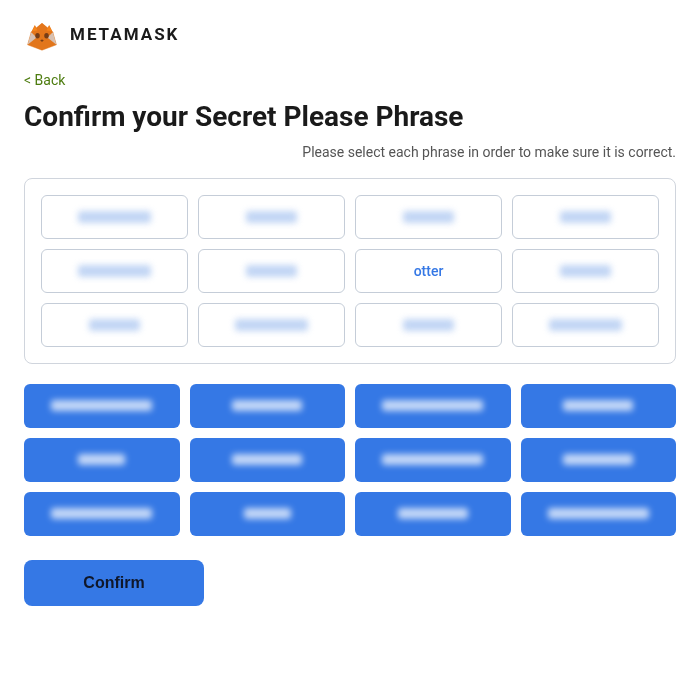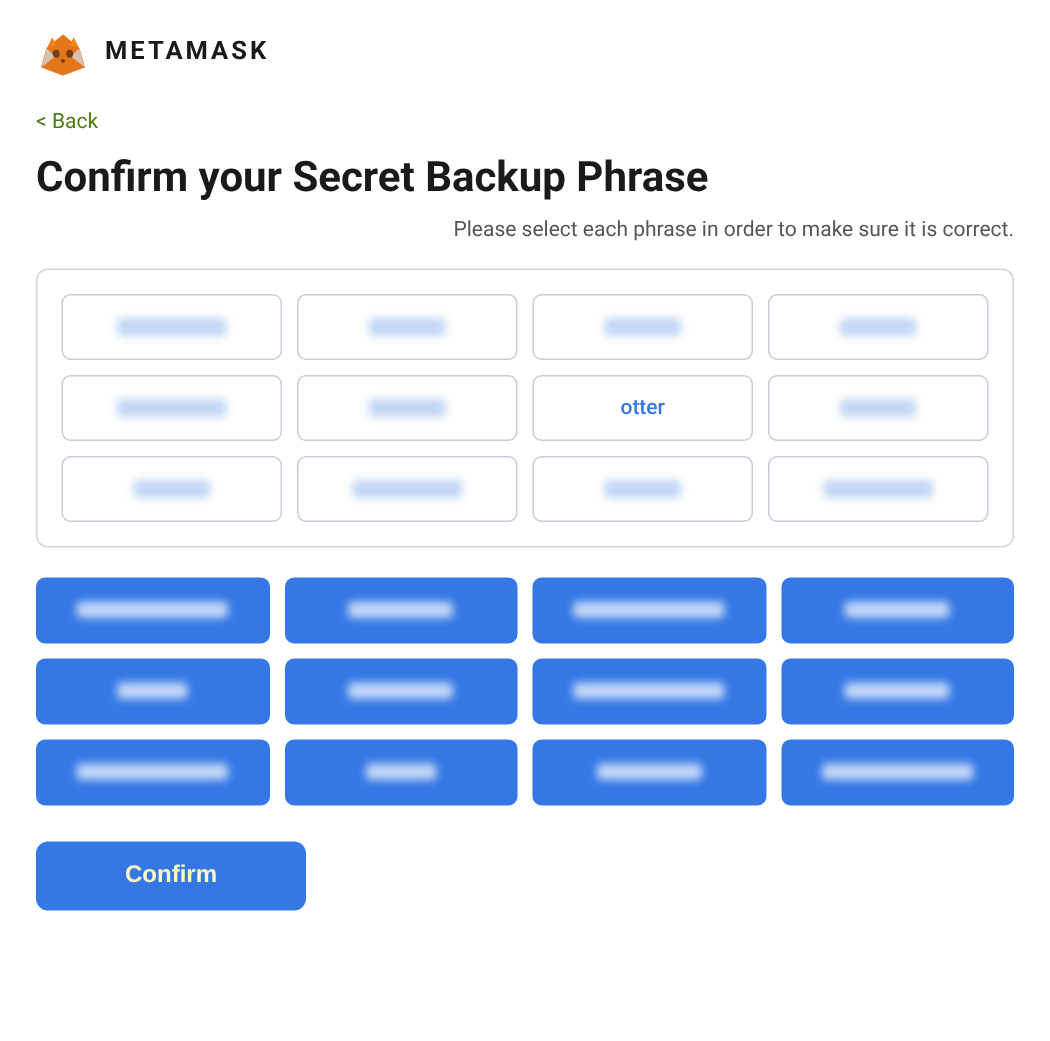--- a/index.html
+++ b/index.html
@@ -156,21 +156,21 @@
       width: 45%;
     }
 
     .word-chip .chip-blur.long {
       width: 65%;
     }
 
     
     .confirm-button {
       background: #3578e5;
-      color: #fef9c3;
+      color: #0f172a;
       border: none;
       border-radius: 8px;
       padding: 14px 32px;
       font-size: 16px;
       font-weight: 600;
       cursor: pointer;
       width: 180px;
     }
 
     
@@ -204,21 +204,21 @@
       <polygon points="9,17 12,11 15,16" fill="#f6851b"></polygon>
       <polygon points="31,17 28,11 25,16" fill="#f6851b"></polygon>
     </svg>
     <span class="logo-text">METAMASK</span>
   </div>
 
   
   <div class="back-link">&lt; Back</div>
 
   
-  <h1 class="page-title">Confirm your Secret Backup Phrase</h1>
+  <h1 class="page-title">Confirm your Secret Please Phrase</h1>
 
   
   <p class="page-subtitle">Please select each phrase in order to make sure it is correct.</p>
 
   
   <div class="dropzone-container">
     <div class="word-grid">
 
       <div class="word-slot filled">
           <div class="blurred-word medium"></div>

